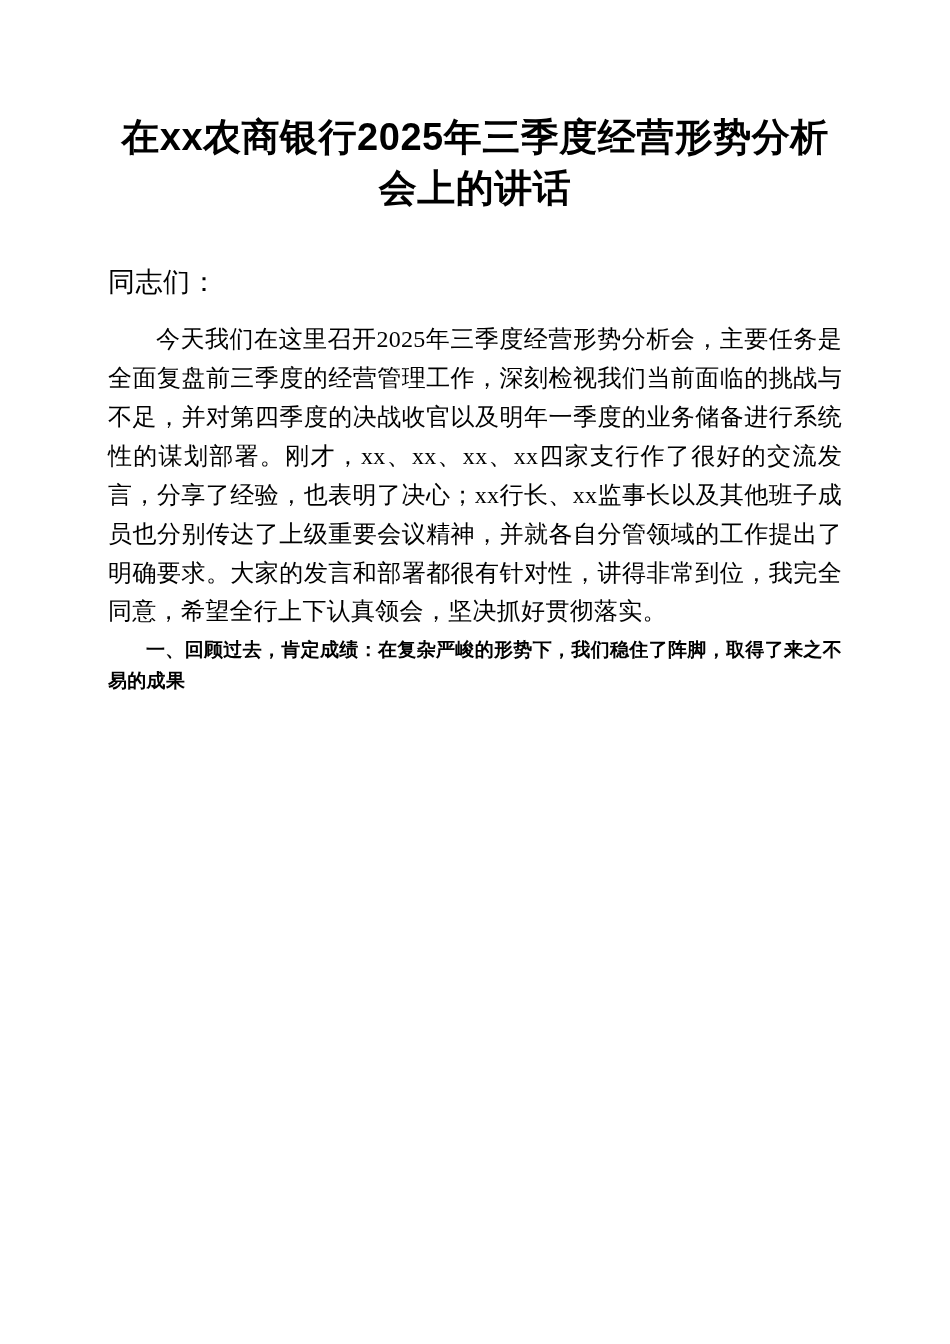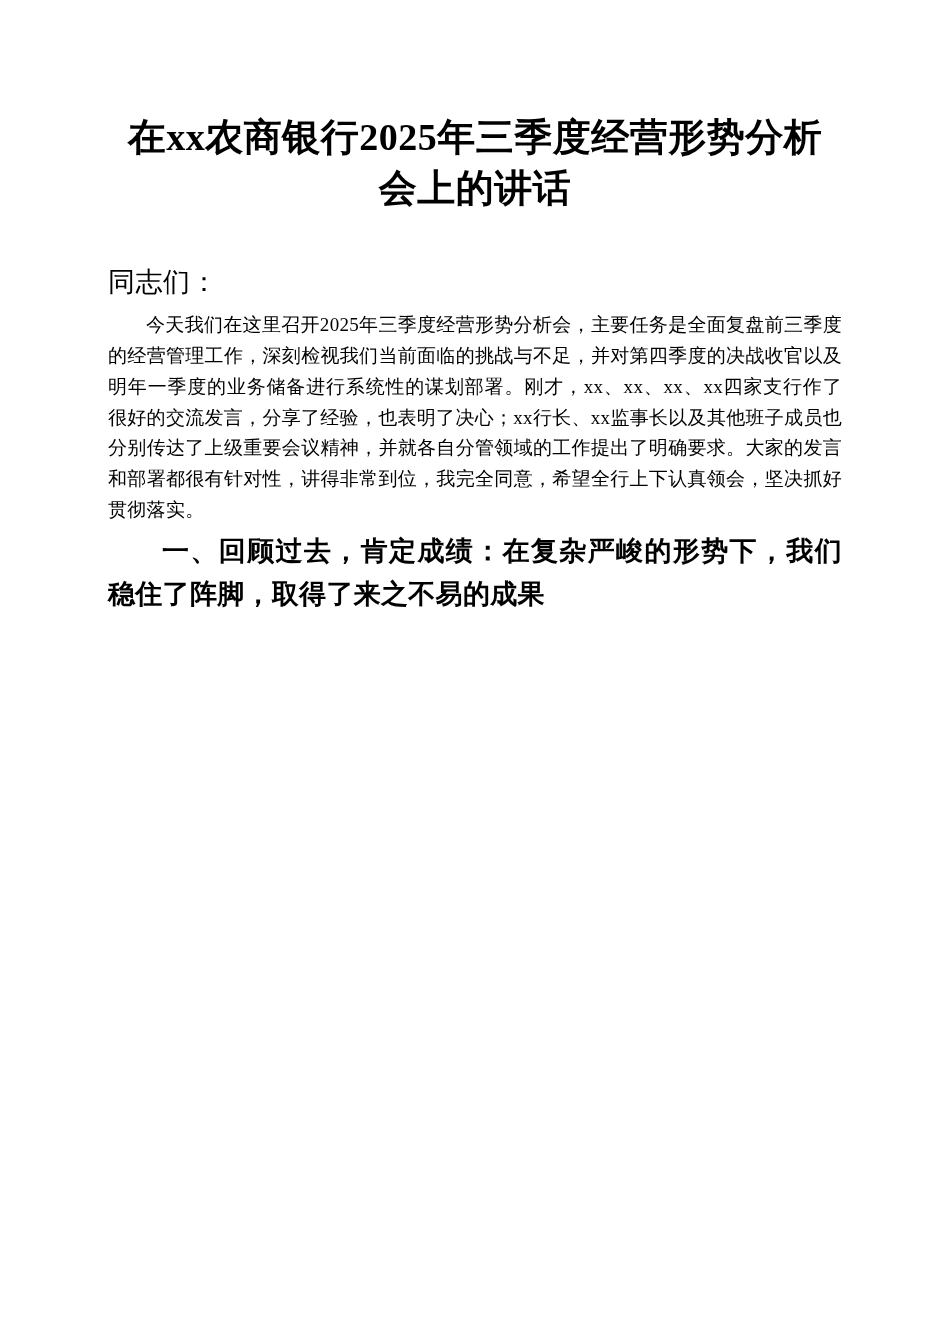--- a/index.html
+++ b/index.html
@@ -12,46 +12,46 @@
     height: 1344px;
     background: #ffffff;
     position: relative;
     box-sizing: border-box;
     padding: 112px 108px 60px 108px;
     font-family: "Liberation Serif", "DejaVu Serif", serif;
     color: #000000;
     overflow: hidden;
   }
   .doc-title {
-    font-family: Liberation Serif, serif;
+    font-family: Liberation Sans, sans-serif;
     font-weight: bold;
     font-size: 38px;
     line-height: 1.35;
     text-align: center;
     letter-spacing: 0.5px;
     margin: 0 0 46px 0;
     padding: 0 6px;
   }
   .salutation {
     font-size: 27px;
     line-height: 1.62;
-    margin: 0 0 6px 0;
+    margin: 0 0 16px 0;
     letter-spacing: 0.5px;
   }
   p.body-text {
-    font-size: 19px;
+    font-size: 24px;
     line-height: 1.62;
     margin: 0 0 4px 0;
     text-indent: 2em;
     text-align: justify;
     text-justify: inter-ideograph;
     letter-spacing: 0.3px;
   }
   p.heading-text {
-    font-size: 27px;
+    font-size: 19px;
     line-height: 1.62;
     margin: 0 0 20px 0;
     text-indent: 2em;
     text-align: justify;
     font-weight: bold;
     letter-spacing: 0.3px;
   }
 </style>
 </head>
 <body>

